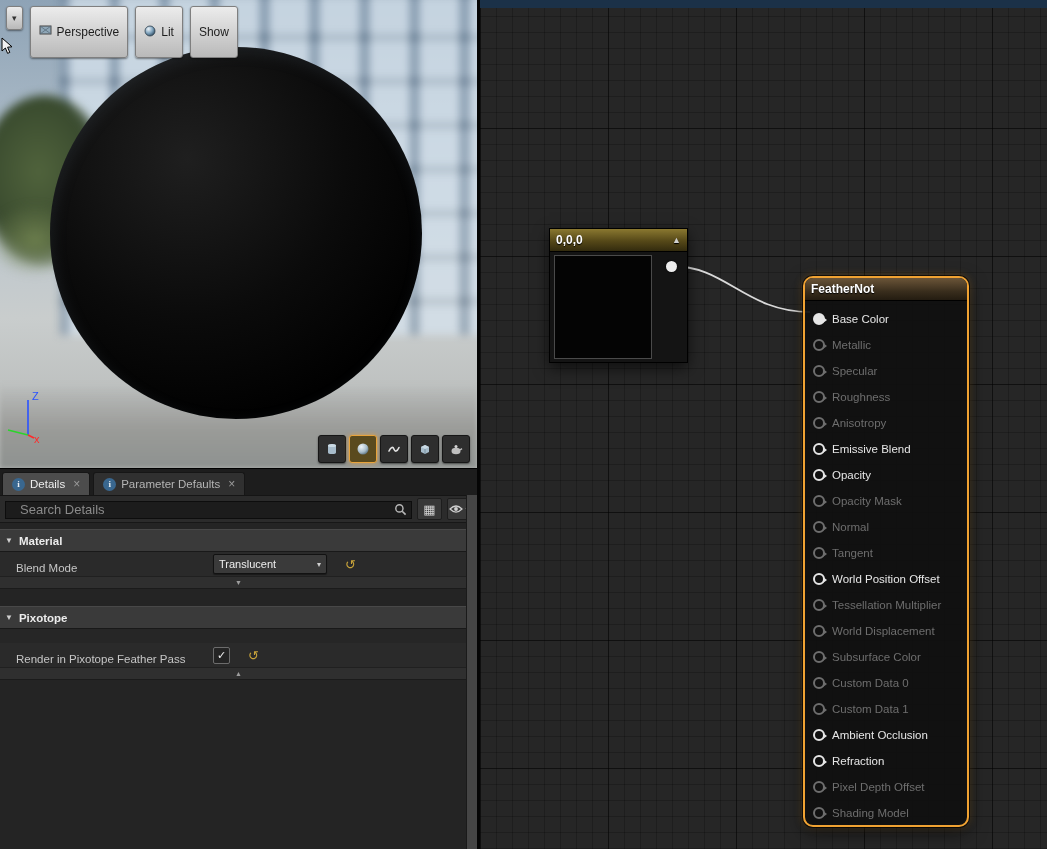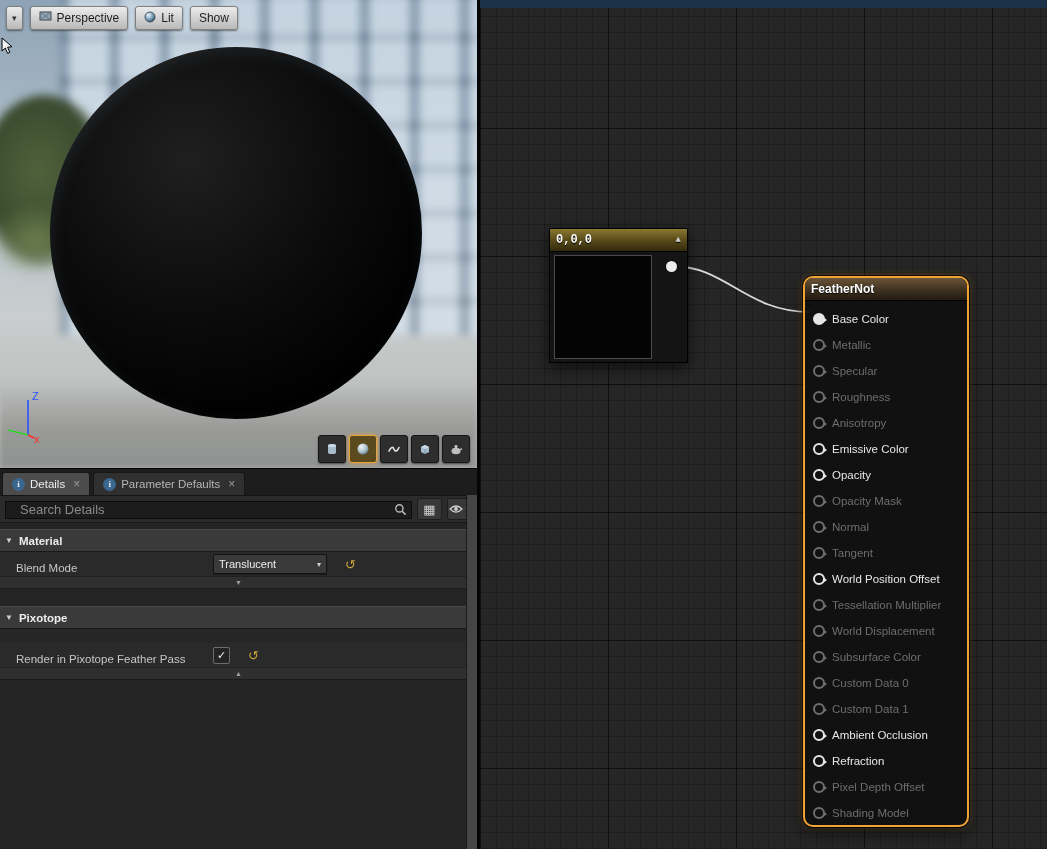--- a/index.html
+++ b/index.html
@@ -18,21 +18,21 @@
     background:radial-gradient(ellipse at 45% 45%, #50633c 0%, #394a2e 55%, rgba(57,74,46,0) 78%);filter:blur(5px);}
   .vp-tree2{position:absolute;left:-10px;top:205px;width:90px;height:70px;border-radius:50%;
     background:radial-gradient(ellipse at 50% 50%, #6d7f4e 0%, rgba(90,105,64,0) 75%);filter:blur(5px);}
   .vp-ground{position:absolute;left:0;bottom:0;width:100%;height:85px;
     background:linear-gradient(180deg, rgba(154,155,152,0) 0%, #9a9b98 55%, #8e9290 100%);filter:blur(2px);}
   .vp-sphere{position:absolute;left:50px;top:47px;width:372px;height:372px;border-radius:50%;
     background:radial-gradient(circle at 37% 30%, #1f1f1f 0%, #0b0b0b 45%, #000 78%);
     box-shadow:inset 2px 5px 16px rgba(130,150,170,.14);}
 
   .vp-toolbar{position:absolute;left:6px;top:6px;display:flex;gap:7px;}
-  .vp-btn{height:22px;display:flex;align-items:center;gap:5px;padding:0 8px;
+  .vp-btn{height:22px;display:flex;align-items:center;gap:5px;padding:14px 8px;
     background:linear-gradient(180deg,#ececec,#b9b9b9);border:1px solid #7f7f7f;border-radius:3px;
     color:#1d1d1d;font-size:12px;box-shadow:0 1px 2px rgba(0,0,0,.45);cursor:default;}
   .vp-btn.small{padding:0 5px;}
   .vp-btn .caret{font-size:9px;color:#333;}
   .icon-chip{display:inline-block;}
 
   .axis-gizmo{position:absolute;left:4px;bottom:20px;}
   .mouse-cursor{position:absolute;left:0px;top:37px;}
 
   .vp-meshbar{position:absolute;right:7px;bottom:5px;display:flex;gap:3px;}
@@ -92,21 +92,21 @@
       linear-gradient(rgba(0,0,0,.22) 1px, transparent 1px),
       linear-gradient(90deg, rgba(0,0,0,.22) 1px, transparent 1px);
     background-size:128px 128px,128px 128px,16px 16px,16px 16px;overflow:hidden;}
   .graph-topbar{position:absolute;left:0;top:0;width:100%;height:8px;background:#1b3148;}
   .wire-svg{position:absolute;left:0;top:0;width:567px;height:849px;pointer-events:none;}
 
   .node{position:absolute;box-shadow:0 5px 14px rgba(0,0,0,.6);}
   .node-constant{left:69px;top:228px;width:137px;height:133px;background:#141414;border:1px solid #000;}
   .node-header{height:22px;display:flex;align-items:center;justify-content:space-between;padding:0 6px;
     color:#fff;font-weight:bold;font-size:12px;text-shadow:0 1px 1px #000;}
-  .node-constant .node-header{background:linear-gradient(180deg,#8a7830 0%,#554818 55%,#332b0e 100%);border-bottom:1px solid #000;font-family:Liberation Mono, monospace;}
+  .node-constant .node-header{background:linear-gradient(180deg,#8a7830 0%,#554818 55%,#332b0e 100%);border-bottom:1px solid #000;}
   .node-collapse{font-size:9px;color:#d0d0d0;font-weight:normal;}
   .swatch{position:absolute;left:4px;top:26px;width:96px;height:102px;background:#040404;border:1px solid #4a4a4a;}
   .out-pin{position:absolute;left:116px;top:32px;width:11px;height:11px;border-radius:50%;background:#ededed;
     box-shadow:0 0 2px #000;}
 
   .node-output{left:323px;top:276px;width:162px;height:547px;background:rgba(16,16,16,.94);
     border:2px solid #f0a232;border-radius:10px;box-shadow:0 0 0 1px rgba(0,0,0,.7),0 6px 18px rgba(0,0,0,.55),0 0 8px rgba(240,162,50,.35);}
   .node-output .node-header{background:linear-gradient(180deg,#6b5538 0%,#3a2e1d 60%,#241c11 100%);
     border-radius:8px 8px 0 0;border-bottom:1px solid #000;align-items:center;}
   .pins{padding:5px 0 0 8px;}
@@ -346,21 +346,21 @@
           <div class="pin-row">
             <span class="pin-dot"></span>
             <span class="pin-label">Roughness</span>
           </div>
           <div class="pin-row">
             <span class="pin-dot"></span>
             <span class="pin-label">Anisotropy</span>
           </div>
           <div class="pin-row active">
             <span class="pin-dot"></span>
-            <span class="pin-label">Emissive Color</span>
+            <span class="pin-label">Emissive Blend</span>
           </div>
           <div class="pin-row active">
             <span class="pin-dot"></span>
             <span class="pin-label">Opacity</span>
           </div>
           <div class="pin-row">
             <span class="pin-dot"></span>
             <span class="pin-label">Opacity Mask</span>
           </div>
           <div class="pin-row">

